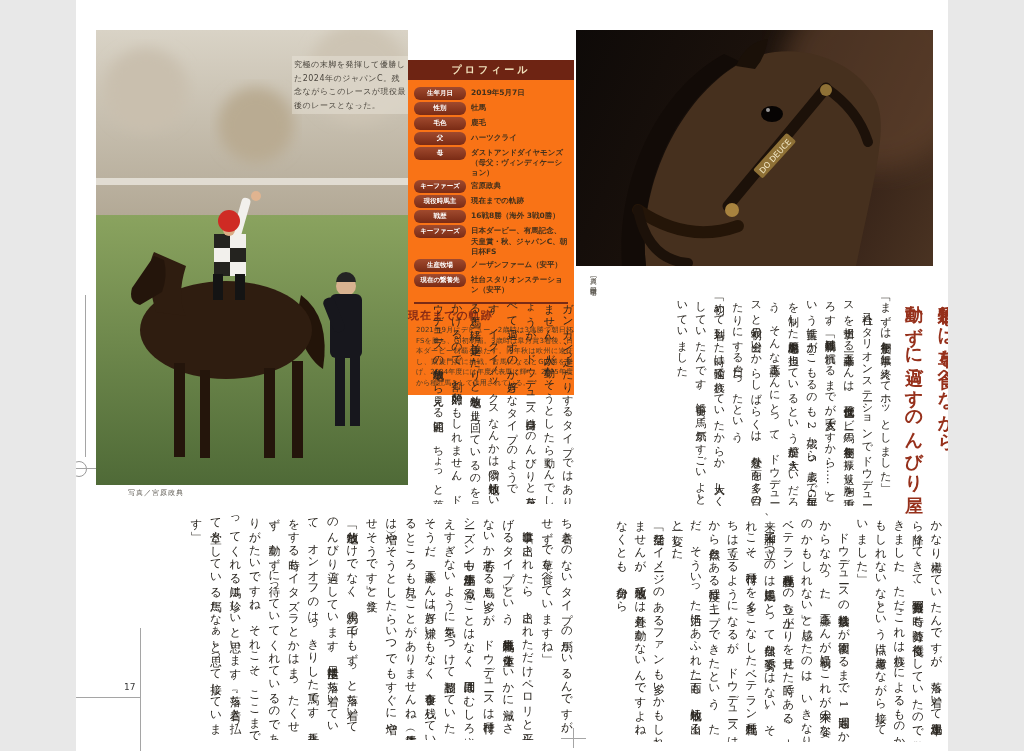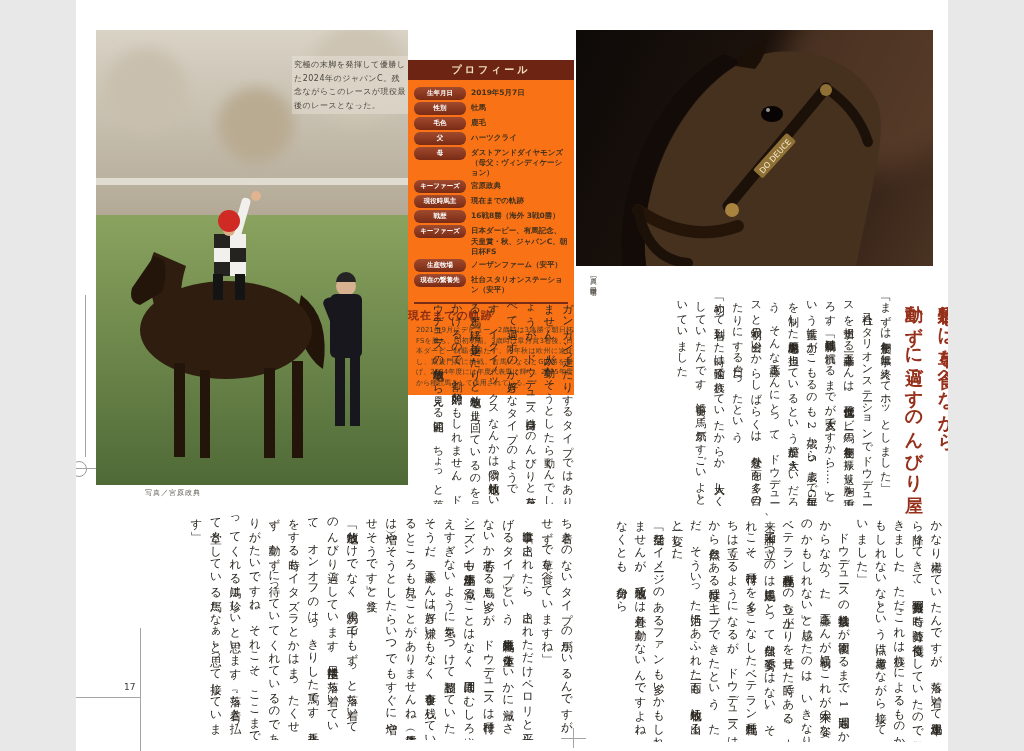--- a/index.html
+++ b/index.html
@@ -43,21 +43,21 @@
   .pf-divider{height:2px;background:#7a2b15;margin:3px 6px 0 6px;}
   .pf-hist-title{color:#8a2c15;font-weight:bold;font-size:11px;text-align:left;padding:4px 0 2px 0;letter-spacing:1px;}
   .pf-hist-text{font-size:7px;color:#4a3a26;line-height:1.5;padding:0 1px 7px 8px;text-align:justify;}
   
   #photo-left{left:20px;top:30px;width:312px;height:455px;overflow:hidden;}
   #photo-right{left:500px;top:30px;width:357px;height:236px;overflow:hidden;
                background:linear-gradient(115deg,#0e0a08 0%,#1c120c 45%,#3a261a 80%,#4a3322 100%);}
   #photo-caption{left:216px;top:56px;width:112px;font-size:8px;color:#4b463e;line-height:1.7;
                  letter-spacing:0.5px;background:rgba(236,231,220,0.45);padding:2px;}
   .credit{font-size:7px;color:#5a564e;letter-spacing:1px;}
-  #credit-left{left:52px;top:488px;margin-left:17px;}
+  #credit-left{left:52px;top:488px;}
   #credit-right{left:512px;top:271px;height:80px;}
   
   .pagenum{font-size:9px;color:#3a3a3a;}
   #pn-left{left:48px;top:682px;}
   #pn-right{left:950px;top:688px;}
   .mark{background:#a5a5a5;}
   .mark-box{border:1px solid #ababab;}
   .reg-circle{width:14px;height:14px;border:1px solid #9a9a9a;border-radius:50%;}
 </style>
 </head>

